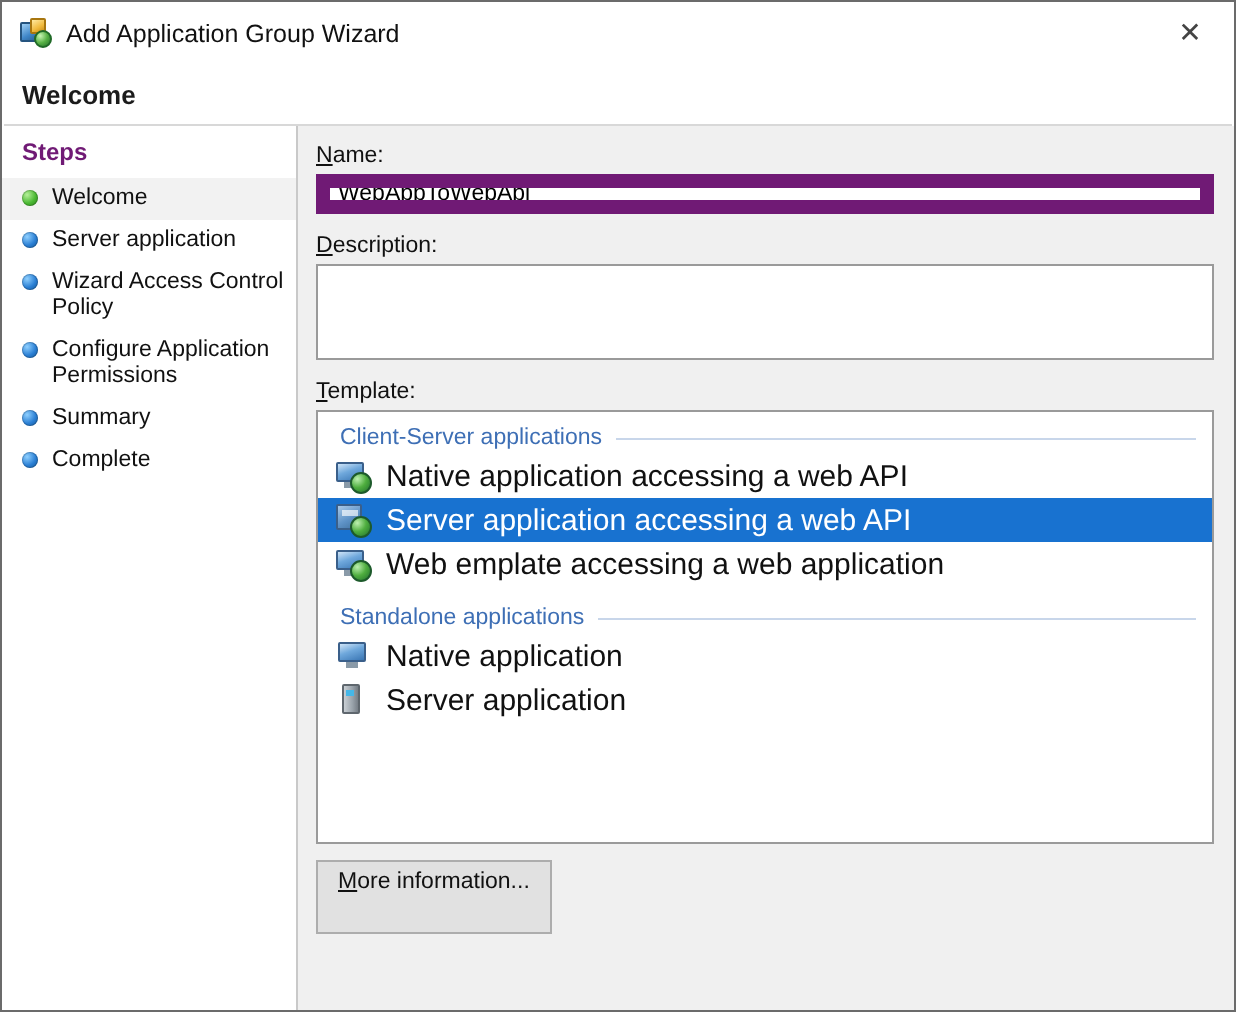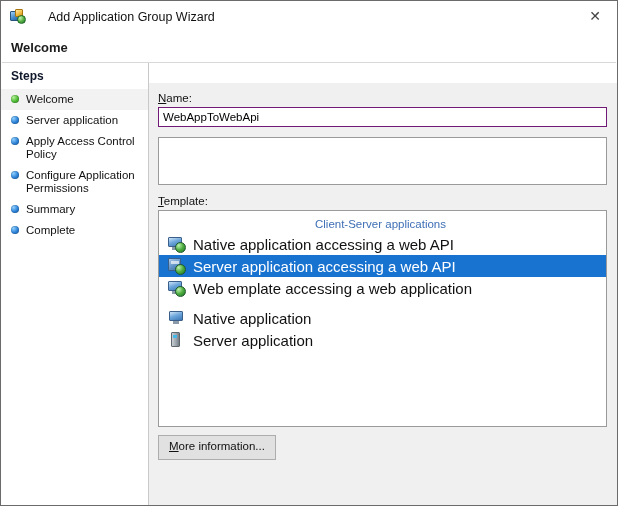--- a/index.html
+++ b/index.html
@@ -24,21 +24,20 @@
 
   
   .titlebar {
     position: relative;
     height: 31px;
     background: #ffffff;
     display: flex;
     align-items: center;
     padding-left: 9px;
     box-sizing: border-box;
-    gap: 15px;
   }
   .title-icon {
     width: 16px;
     height: 16px;
     position: relative;
     flex: 0 0 auto;
     margin-right: 7px;
   }
   .title-text {
     font-size: 12.5px;
@@ -93,21 +92,21 @@
     flex: 0 0 148px;
     background: #ffffff;
     border-right: 1px solid #c9c9c9;
     box-sizing: border-box;
     padding-top: 2px;
   }
   .steps-title {
     font-weight: bold;
     font-size: 12px;
     padding: 4px 0 6px 10px;
-    color: #0f172a;
+    color: #701a75;
   }
   .step {
     display: flex;
     align-items: flex-start;
     padding: 4px 6px 4px 10px;
     line-height: 13px;
     box-sizing: border-box;
     cursor: default;
   }
   .step.current {
@@ -133,34 +132,33 @@
 
   
   .content {
     flex: 1 1 auto;
     background: #f0f0f0;
     box-sizing: border-box;
     padding: 9px 10px 0 9px;
     position: relative;
     display: flex;
     flex-direction: column;
-    margin-top: 20px;
   }
   .field-label {
     font-size: 11.5px;
     color: #111111;
     margin-bottom: 3px;
   }
   .ak { text-decoration: underline; }
 
   .text-input {
     width: 100%;
     height: 20px;
     box-sizing: border-box;
-    border: 1px solid #701a75;
+    border: 7px solid #701a75;
     background: #ffffff;
     font-family: "Liberation Sans", sans-serif;
     font-size: 11.5px;
     color: #000000;
     padding: 1px 4px;
     outline: none;
   }
   .desc-box {
     width: 100%;
     height: 48px;
@@ -182,21 +180,20 @@
     background: #ffffff;
     box-sizing: border-box;
     height: 217px;
     overflow: hidden;
     padding-top: 5px;
   }
   .group-head {
     display: flex;
     align-items: center;
     padding: 2px 8px 2px 11px;
-    flex-direction: column;
   }
   .group-head .g-label {
     color: #3e6fb5;
     font-size: 11.5px;
     white-space: nowrap;
     padding-right: 7px;
   }
   .group-head .g-rule {
     flex: 1 1 auto;
     height: 1px;
@@ -332,21 +329,21 @@
   
   .more-row {
     padding-top: 8px;
   }
   .btn {
     font-family: "Liberation Sans", sans-serif;
     font-size: 11.5px;
     color: #111111;
     background: #e1e1e1;
     border: 1px solid #adadad;
-    height: 25px;
+    height: 37px;
     min-width: 75px;
     padding: 0 10px;
     box-sizing: border-box;
     cursor: default;
     line-height: 21px;
     text-align: center;
     display: inline-block;
   }
 </style>
 </head>
@@ -377,21 +374,21 @@
       <div class="step current">
         <span class="bullet green"></span>
         <span class="step-label">Welcome</span>
       </div>
       <div class="step">
         <span class="bullet"></span>
         <span class="step-label">Server application</span>
       </div>
       <div class="step">
         <span class="bullet"></span>
-        <span class="step-label">Apply Access Control Policy</span>
+        <span class="step-label">Wizard Access Control Policy</span>
       </div>
       <div class="step">
         <span class="bullet"></span>
         <span class="step-label">Configure Application Permissions</span>
       </div>
       <div class="step">
         <span class="bullet"></span>
         <span class="step-label">Summary</span>
       </div>
       <div class="step">
@@ -400,20 +397,21 @@
       </div>
     </div>
 
     <div class="content">
 
       <div class="field-label"><span class="ak">N</span><span>ame:</span></div>
       <input class="text-input" type="text" value="WebAppToWebApi" style="">
 
       <div class="gap-10"></div>
 
+      <div class="field-label"><span class="ak">D</span><span>escription:</span></div>
       <textarea class="desc-box" placeholder="" style=""></textarea>
 
       <div class="gap-10"></div>
 
       <div class="field-label"><span class="ak">T</span><span>emplate:</span></div>
 
       <div class="template-list">
 
         <div class="group-head">
           <span class="g-label">Client-Server applications</span>
@@ -441,20 +439,24 @@
           <span class="icon16">
             <span class="ic-monitor-screen"></span>
             <span class="ic-monitor-stand"></span>
             <span class="ic-globe"></span>
           </span>
           <span class="t-label">Web emplate accessing a web application</span>
         </div>
 
         <div style="height:8px"></div>
 
+        <div class="group-head">
+          <span class="g-label">Standalone applications</span>
+          <span class="g-rule"></span>
+        </div>
 
         <div class="tmpl-item">
           <span class="icon16">
             <span class="ic-monitor-screen" style="left:1px;width:14px;"></span>
             <span class="ic-monitor-stand" style="left:5px;"></span>
           </span>
           <span class="t-label">Native application</span>
         </div>
 
         <div class="tmpl-item">

